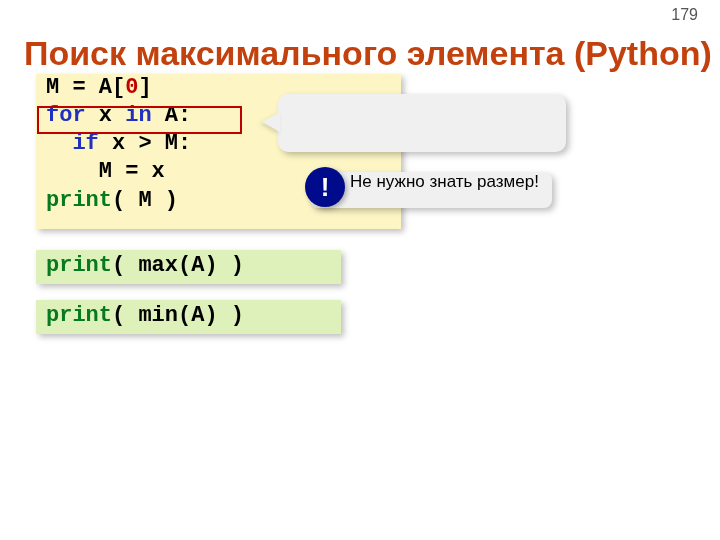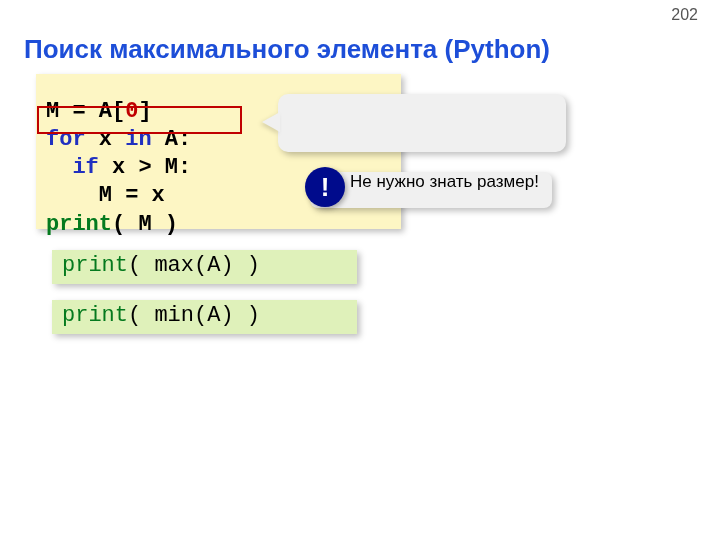--- a/index.html
+++ b/index.html
@@ -16,33 +16,33 @@
     position: absolute;
     top: 6px;
     right: 22px;
     font-size: 16px;
     color: #555;
   }
   .slide-title {
     position: absolute;
     top: 34px;
     left: 24px;
-    font-size: 26px;
+    font-size: 34px;
     font-weight: bold;
-    color: #1d4ed8;
+    color: #c2410c;
   }
   .code-main {
     position: absolute;
     top: 74px;
     left: 36px;
     width: 365px;
     height: 155px;
     background: #fdf6c4;
     box-shadow: 3px 3px 6px rgba(0,0,0,0.25);
-    padding: 24px 10px;
+    padding: 0 10px;
     font-family: "Courier New", Courier, monospace;
     font-size: 22px;
     font-weight: bold;
     line-height: 1.28;
     white-space: pre;
   }
   .highlight-box {
     position: absolute;
     top: 106px;
     left: 37px;
@@ -106,42 +106,42 @@
     font-weight: bold;
     font-size: 26px;
     display: flex;
     align-items: center;
     justify-content: center;
     box-shadow: 2px 2px 5px rgba(0,0,0,0.3);
     z-index: 5;
   }
   .code-short {
     position: absolute;
-    left: 52px;
+    left: 36px;
     width: 305px;
     height: 34px;
     background: #dff1ba;
     box-shadow: 3px 3px 6px rgba(0,0,0,0.25);
     font-family: "Courier New", Courier, monospace;
     font-size: 22px;
-    font-weight: normal;
+    font-weight: bold;
     padding: 3px 10px;
     white-space: pre;
   }
   .code-short.max { top: 250px; }
   .code-short.min { top: 300px; }
   .c-black { color: #000; }
   .c-blue  { color: #2030c0; }
   .c-red   { color: #c00000; }
   .c-green { color: #057a1e; }
 </style>
 </head>
 <body>
 
-<div class="page-number">202</div>
+<div class="page-number">179</div>
 
 <div class="slide-title">Поиск максимального элемента (Python)</div>
 
 <div class="code-main"><span class="c-black">M = A[</span><span class="c-red">0</span><span class="c-black">]</span>
 <span class="c-blue">for</span><span class="c-black"> x </span><span class="c-blue">in</span><span class="c-black"> A:</span>
 <span class="c-black">  </span><span class="c-blue">if</span><span class="c-black"> x &gt; M:</span>
 <span class="c-black">    M = x</span>
 <span class="c-green">print</span><span class="c-black">( M )</span></div>
 
 <div class="highlight-box"></div>

